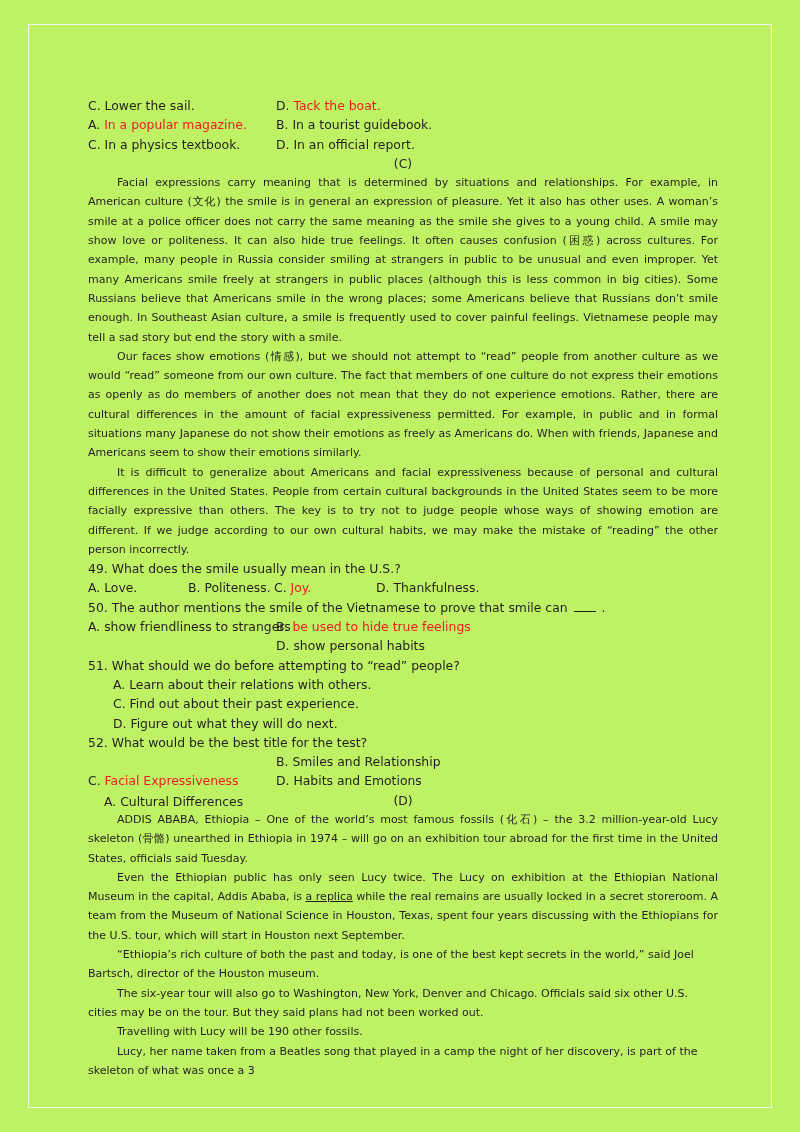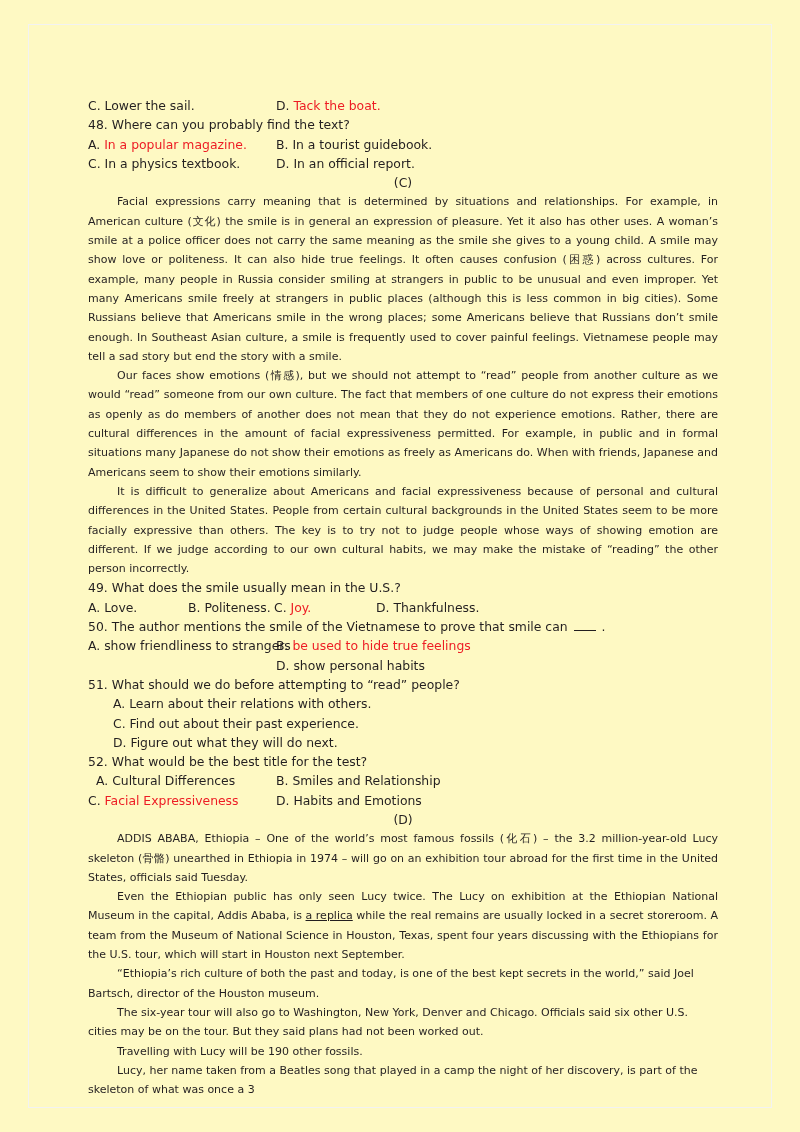--- a/index.html
+++ b/index.html
@@ -8,21 +8,21 @@
     background: #ffffff;
   }
   body {
     font-family: "DejaVu Sans", "Liberation Sans", sans-serif;
     color: #231f20;
   }
   #page {
     position: relative;
     width: 800px;
     height: 1132px;
-    background: #fef9c3;
+    background: #bef264;
     box-sizing: border-box;
     overflow: hidden;
   }
   #page-border {
     position: absolute;
     left: 28px;
     top: 24px;
     width: 744px;
     height: 1084px;
     border: 1px solid #f2f2f2;
@@ -86,21 +86,20 @@
 <div id="page">
   <div id="page-border"></div>
 
   <div id="content">
 
     <div class="opts ind1">
       <span class="opt" style="left:0px;">C. Lower the sail.</span>
       <span class="opt" style="left:188px;text-align:center;"><span>D.</span> <span class="red">Tack the boat.</span></span>
     </div>
 
-    <div class="q">48. Where can you probably find the text?</div>
     <div class="opts ind1">
       <span class="opt" style="left:0px;"><span>A.</span> <span class="red">In a popular magazine.</span></span>
       <span class="opt" style="left:188px;">B. In a tourist guidebook.</span>
     </div>
     <div class="opts ind1">
       <span class="opt" style="left:0px;">C. In a physics textbook.</span>
       <span class="opt" style="left:188px;">D. In an official report.</span>
     </div>
 
     <div class="center">(C)</div>
@@ -125,21 +124,21 @@
       <span class="opt" style="left:188px;">D. show personal habits</span>
     </div>
 
     <div class="q">51. What should we do before attempting to “read” people?</div>
     <div class="q ind1">A. Learn about their relations with others.</div>
     <div class="q ind1">C. Find out about their past experience.</div>
     <div class="q ind1">D. Figure out what they will do next.</div>
 
     <div class="q">52. What would be the best title for the test?</div>
     <div class="opts ind1">
-      <span class="opt" style="left:8px;">A. Cultural Differences</span>
+      <span class="opt" style="left:16px;margin-top:40px;">A. Cultural Differences</span>
       <span class="opt" style="left:188px;">B. Smiles and Relationship</span>
     </div>
     <div class="opts ind1">
       <span class="opt" style="left:0px;"><span>C.</span> <span class="red">Facial Expressiveness</span></span>
       <span class="opt" style="left:188px;">D. Habits and Emotions</span>
     </div>
 
     <div class="center">(D)</div>
     <p class="para"><span>ADDIS ABABA, Ethiopia – One of the world’s most famous fossils (</span><span class="cjk">化石</span><span>) – the 3.2 million-year-old Lucy skeleton (</span><span class="cjk">骨骼</span><span>) unearthed in Ethiopia in 1974 – will go on an exhibition tour abroad for the first time in the United States, officials said Tuesday.</span></p>
     <p class="para"><span>Even the Ethiopian public has only seen Lucy twice. The Lucy on exhibition at the Ethiopian National Museum in the capital, Addis Ababa, is </span><span class="ul">a replica</span><span> while the real remains are usually locked in a secret storeroom. A team from the Museum of National Science in Houston, Texas, spent four years discussing with the Ethiopians for the U.S. tour, which will start in Houston next September.</span></p>

